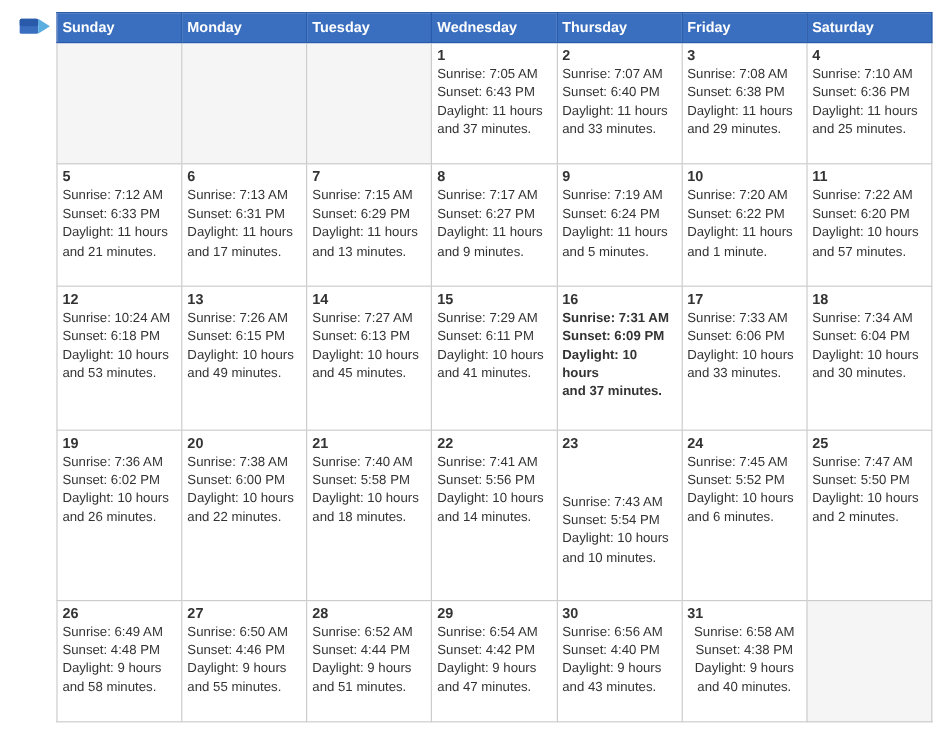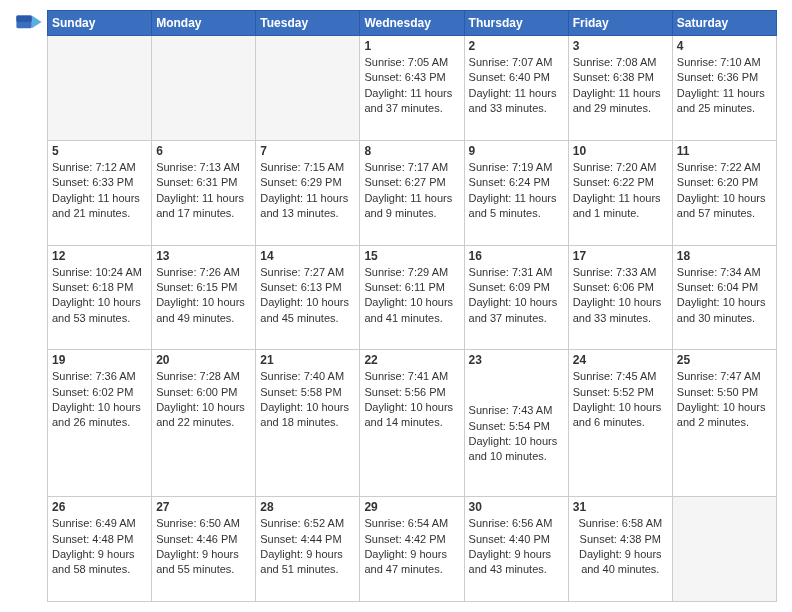--- a/index.html
+++ b/index.html
@@ -241,21 +241,21 @@
           </td>
           <td>
             <div class="day-num">15</div>
             <div class="day-info" style="white-space: pre-line;">Sunrise: 7:29 AM
 Sunset: 6:11 PM
 Daylight: 10 hours
 and 41 minutes.</div>
           </td>
           <td>
             <div class="day-num">16</div>
-            <div class="day-info" style="white-space: pre-line;">Sunrise: 7:31 AM
+            <div class="day-info" style="white-space: pre-line; font-weight: bold;">Sunrise: 7:31 AM
 Sunset: 6:09 PM
 Daylight: 10 hours
 and 37 minutes.</div>
           </td>
           <td>
             <div class="day-num">17</div>
             <div class="day-info" style="white-space: pre-line;">Sunrise: 7:33 AM
 Sunset: 6:06 PM
 Daylight: 10 hours
 and 33 minutes.</div>
@@ -271,21 +271,21 @@
         <tr>
           <td>
             <div class="day-num">19</div>
             <div class="day-info" style="white-space: pre-line;">Sunrise: 7:36 AM
 Sunset: 6:02 PM
 Daylight: 10 hours
 and 26 minutes.</div>
           </td>
           <td>
             <div class="day-num">20</div>
-            <div class="day-info" style="white-space: pre-line;">Sunrise: 7:28 AM
+            <div class="day-info" style="white-space: pre-line;">Sunrise: 7:38 AM
 Sunset: 6:00 PM
 Daylight: 10 hours
 and 22 minutes.</div>
           </td>
           <td>
             <div class="day-num">21</div>
             <div class="day-info" style="white-space: pre-line;">Sunrise: 7:40 AM
 Sunset: 5:58 PM
 Daylight: 10 hours
 and 18 minutes.</div>

